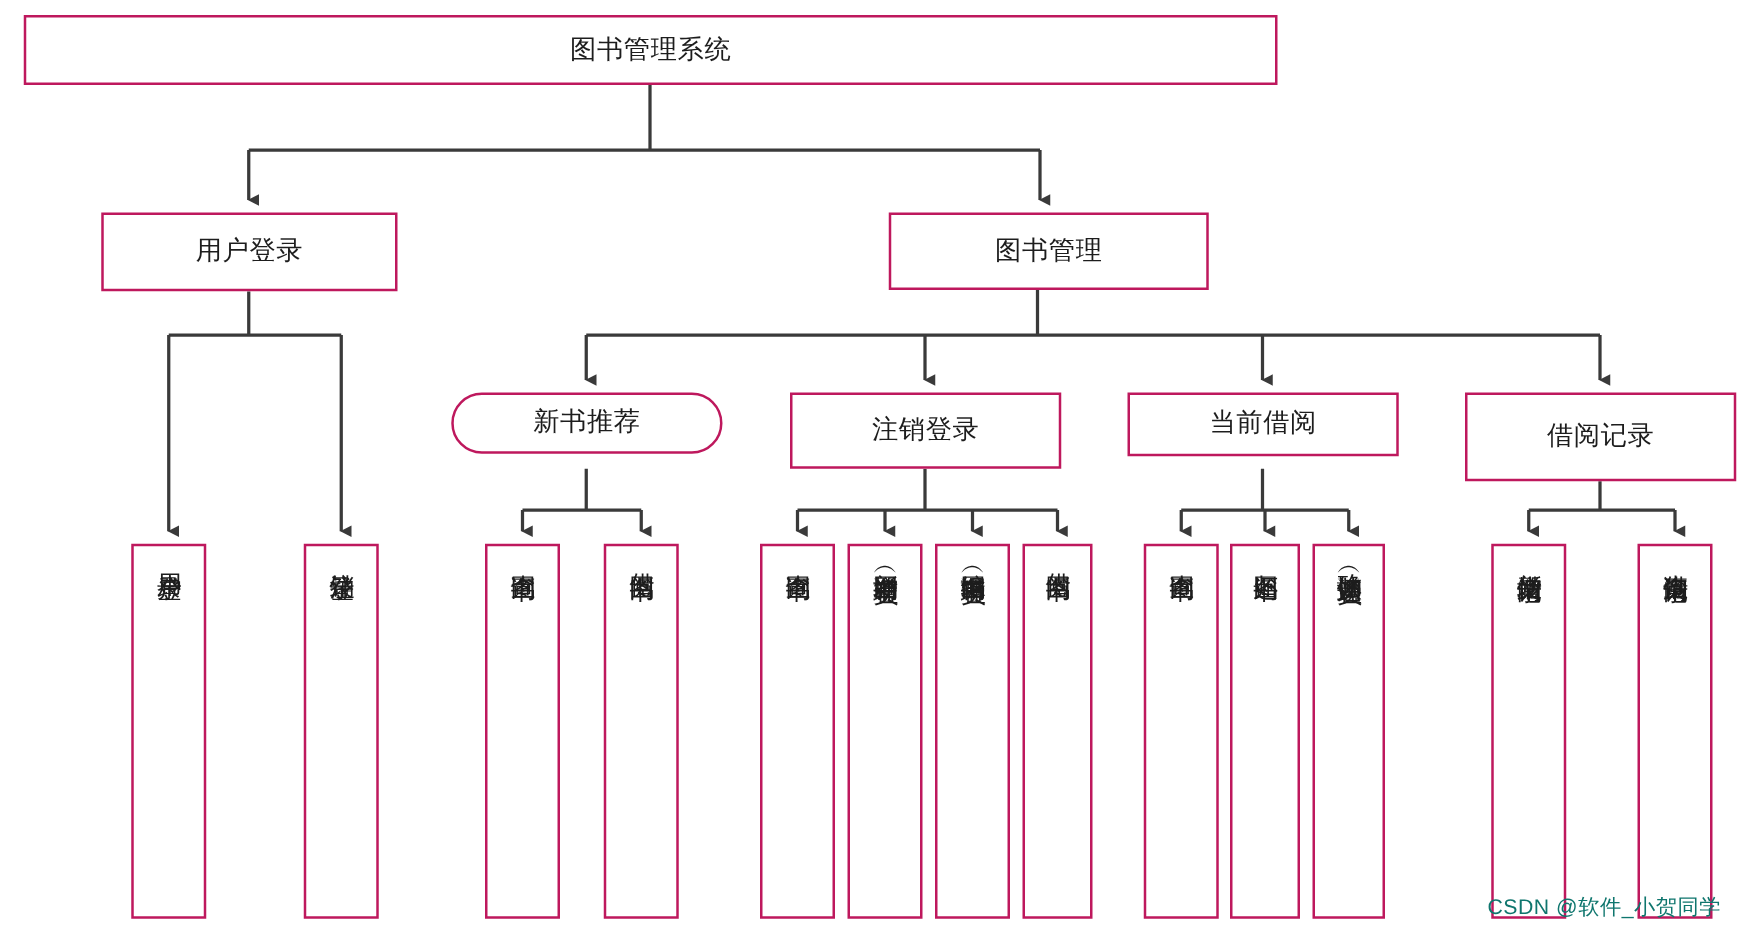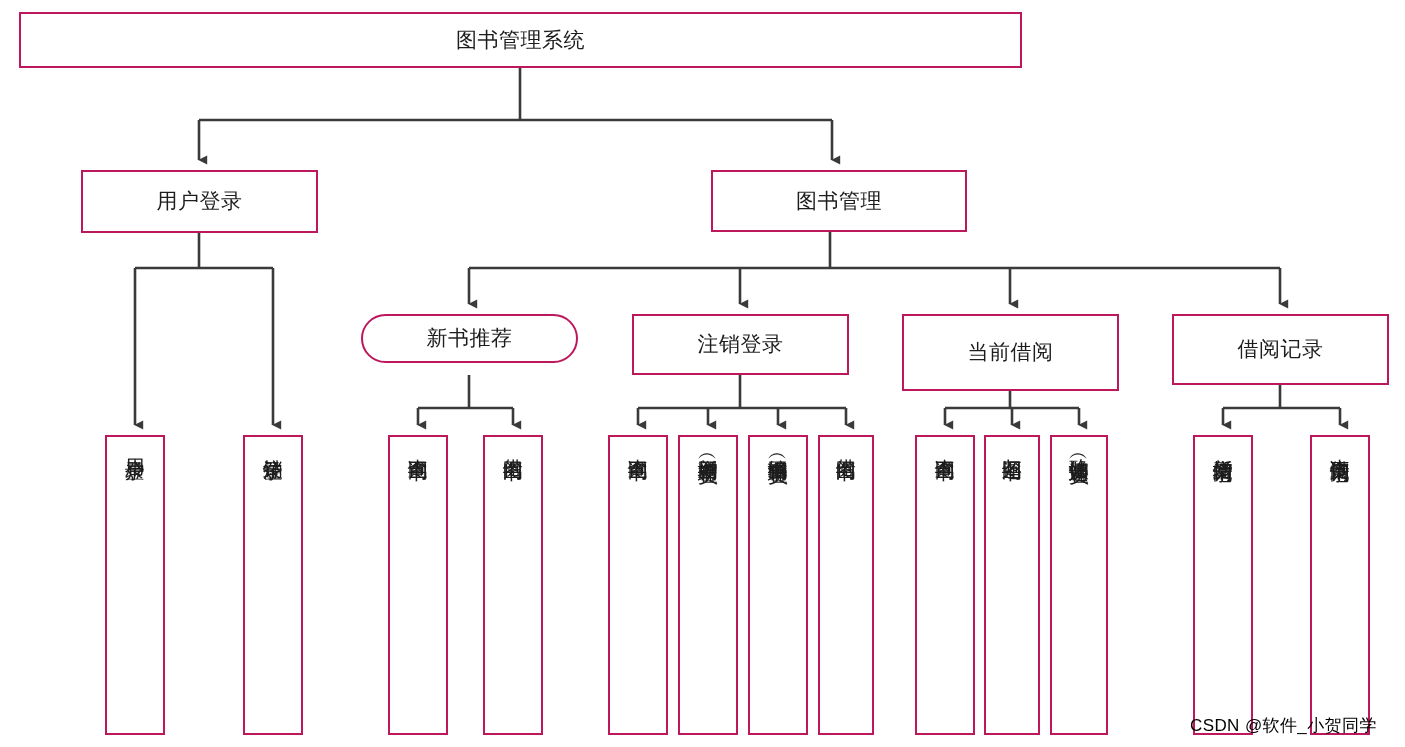--- a/index.html
+++ b/index.html
@@ -52,21 +52,21 @@
     text-orientation: upright;
     font-size: 20px;
     line-height: 1.22;
     letter-spacing: 1px;
     white-space: normal;
     max-height: 288px;
   }
   .watermark {
     position: absolute;
     font-size: 17px;
-    color: #000000;
+    color: #0f766e;
     white-space: nowrap;
     z-index: 3;
     letter-spacing: 0.4px;
   }
 </style>
 </head>
 <body>
 
 <div id="canvas">
 
@@ -130,21 +130,21 @@
   <div class="node" style="left:711px; top:170px; width:256px; height:62px;">
     <span class="node-label">图书管理</span>
   </div>
 
   <div class="node" style="left:361px; top:314px; width:217px; height:49px;border-radius:28px;">
     <span class="node-label">新书推荐</span>
   </div>
   <div class="node" style="left:632px; top:314px; width:217px; height:61px;">
     <span class="node-label">注销登录</span>
   </div>
-  <div class="node" style="left:902px; top:314px; width:217px; height:77px;">
+  <div class="node" style="left:902px; top:314px; width:217px; height:51px;">
     <span class="node-label">当前借阅</span>
   </div>
   <div class="node" style="left:1172px; top:314px; width:217px; height:71px;">
     <span class="node-label">借阅记录</span>
   </div>
 
   <div class="node leaf" style="left:105px; top:435px; width:60px; height:300px;">
     <span class="node-label">用户登录</span>
   </div>
   <div class="node leaf" style="left:243px; top:435px; width:60px; height:300px;">

